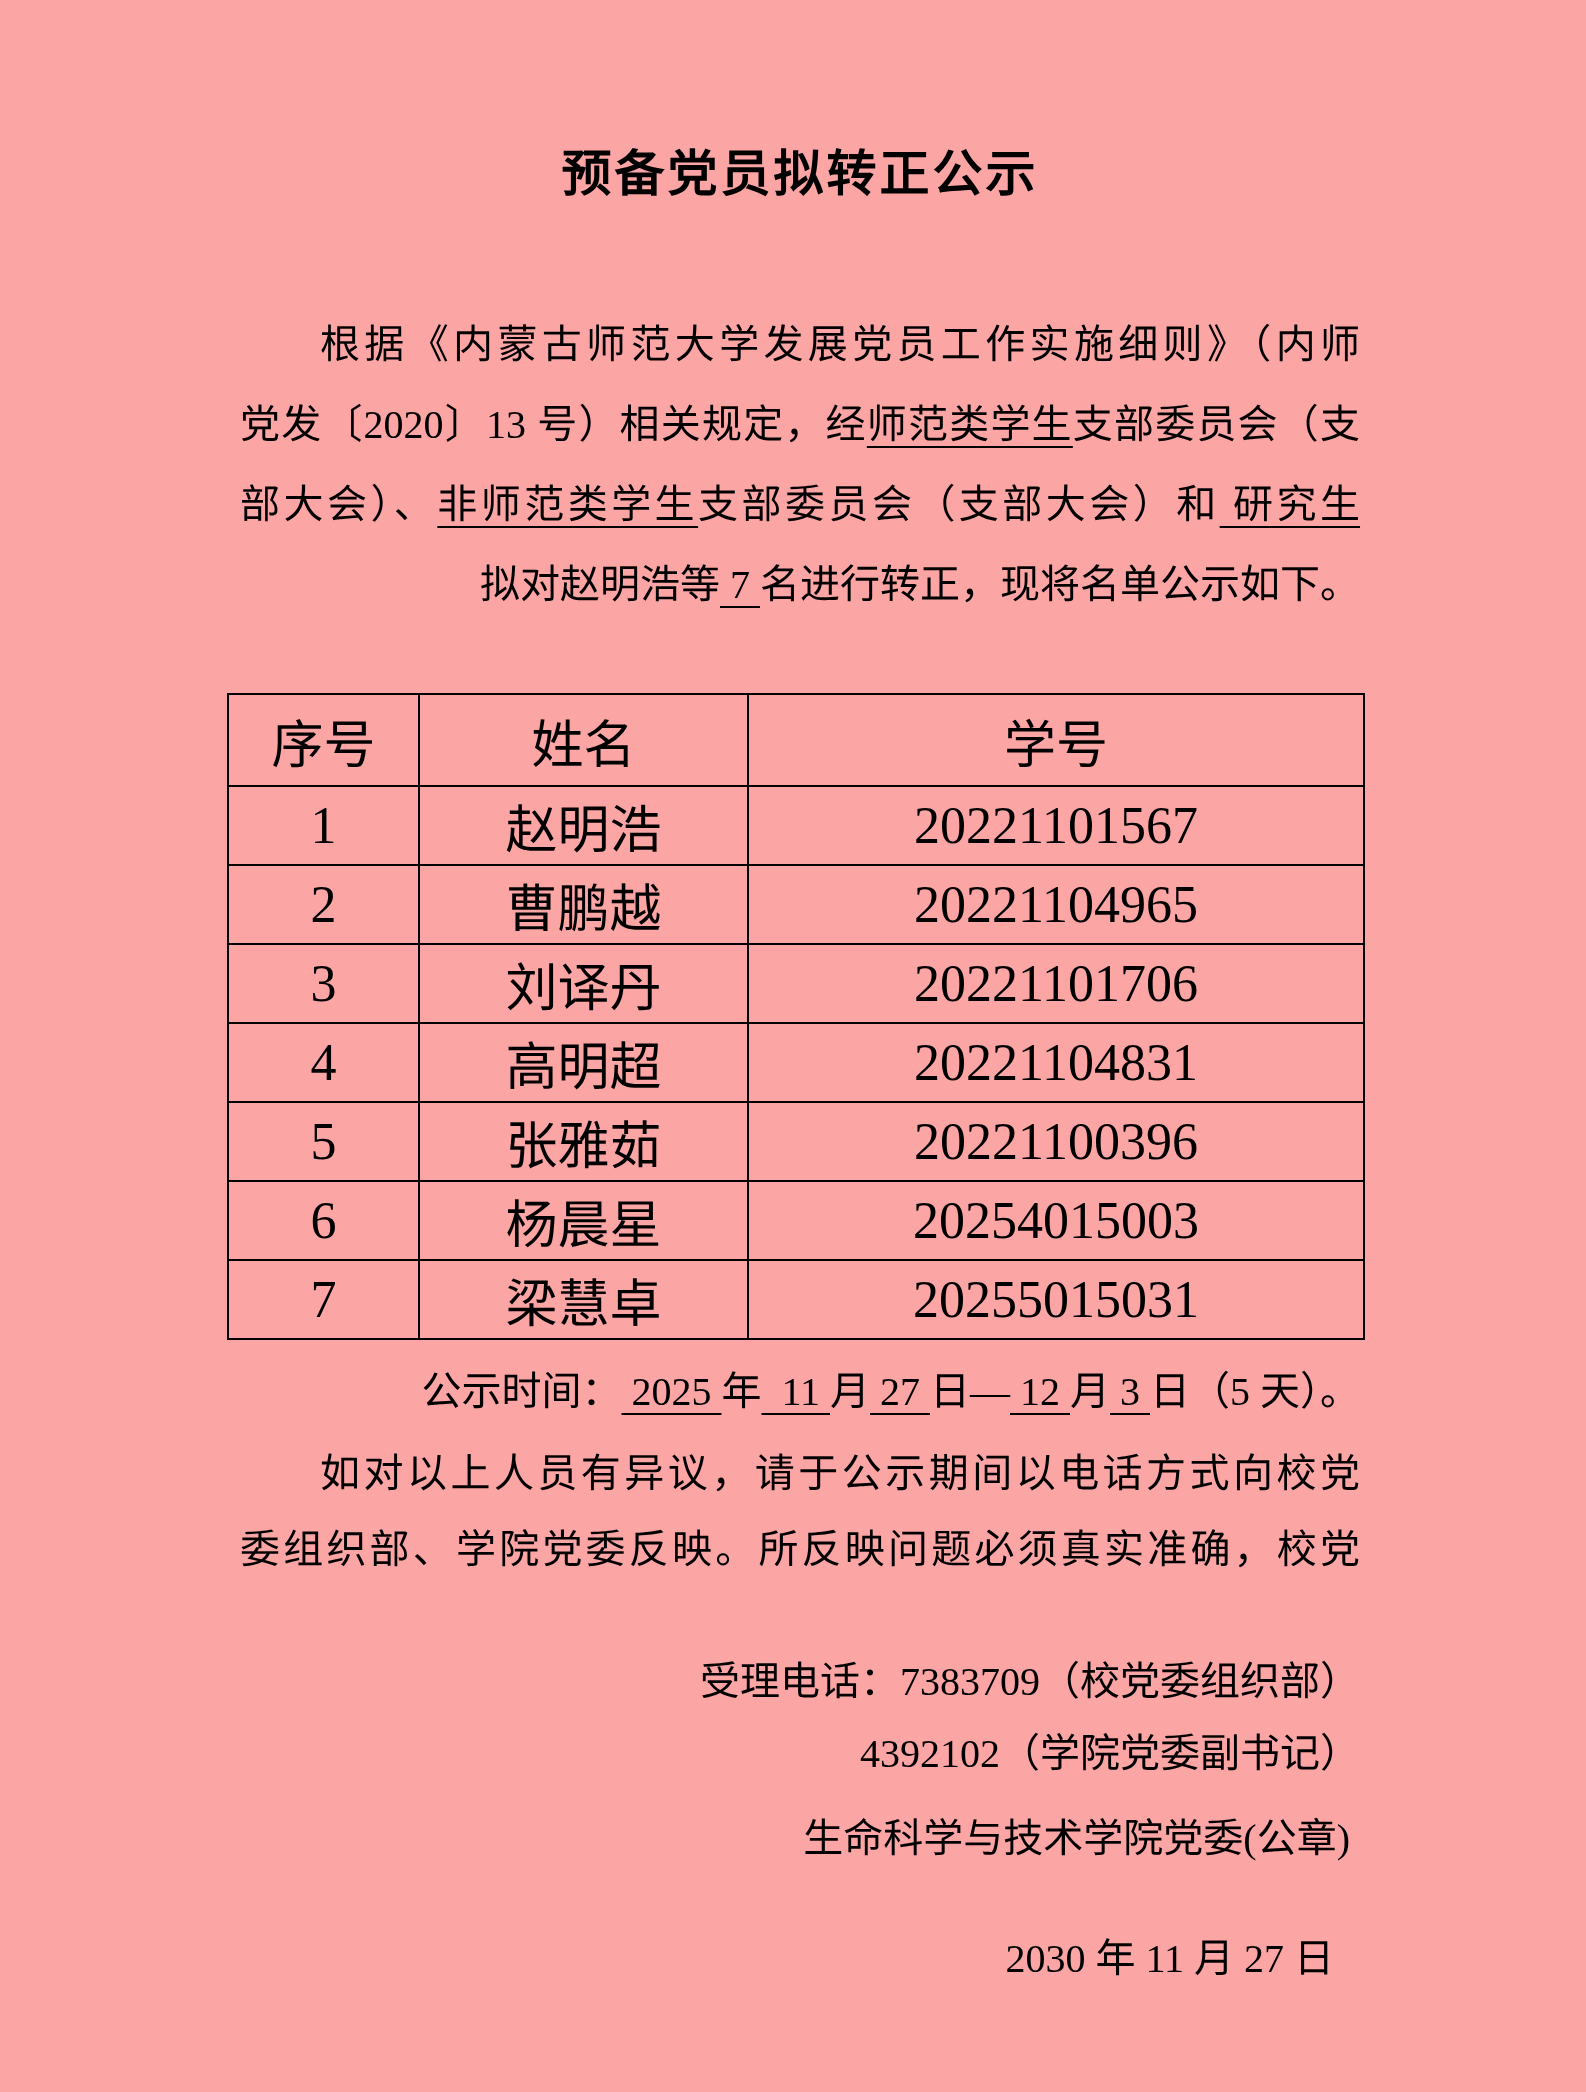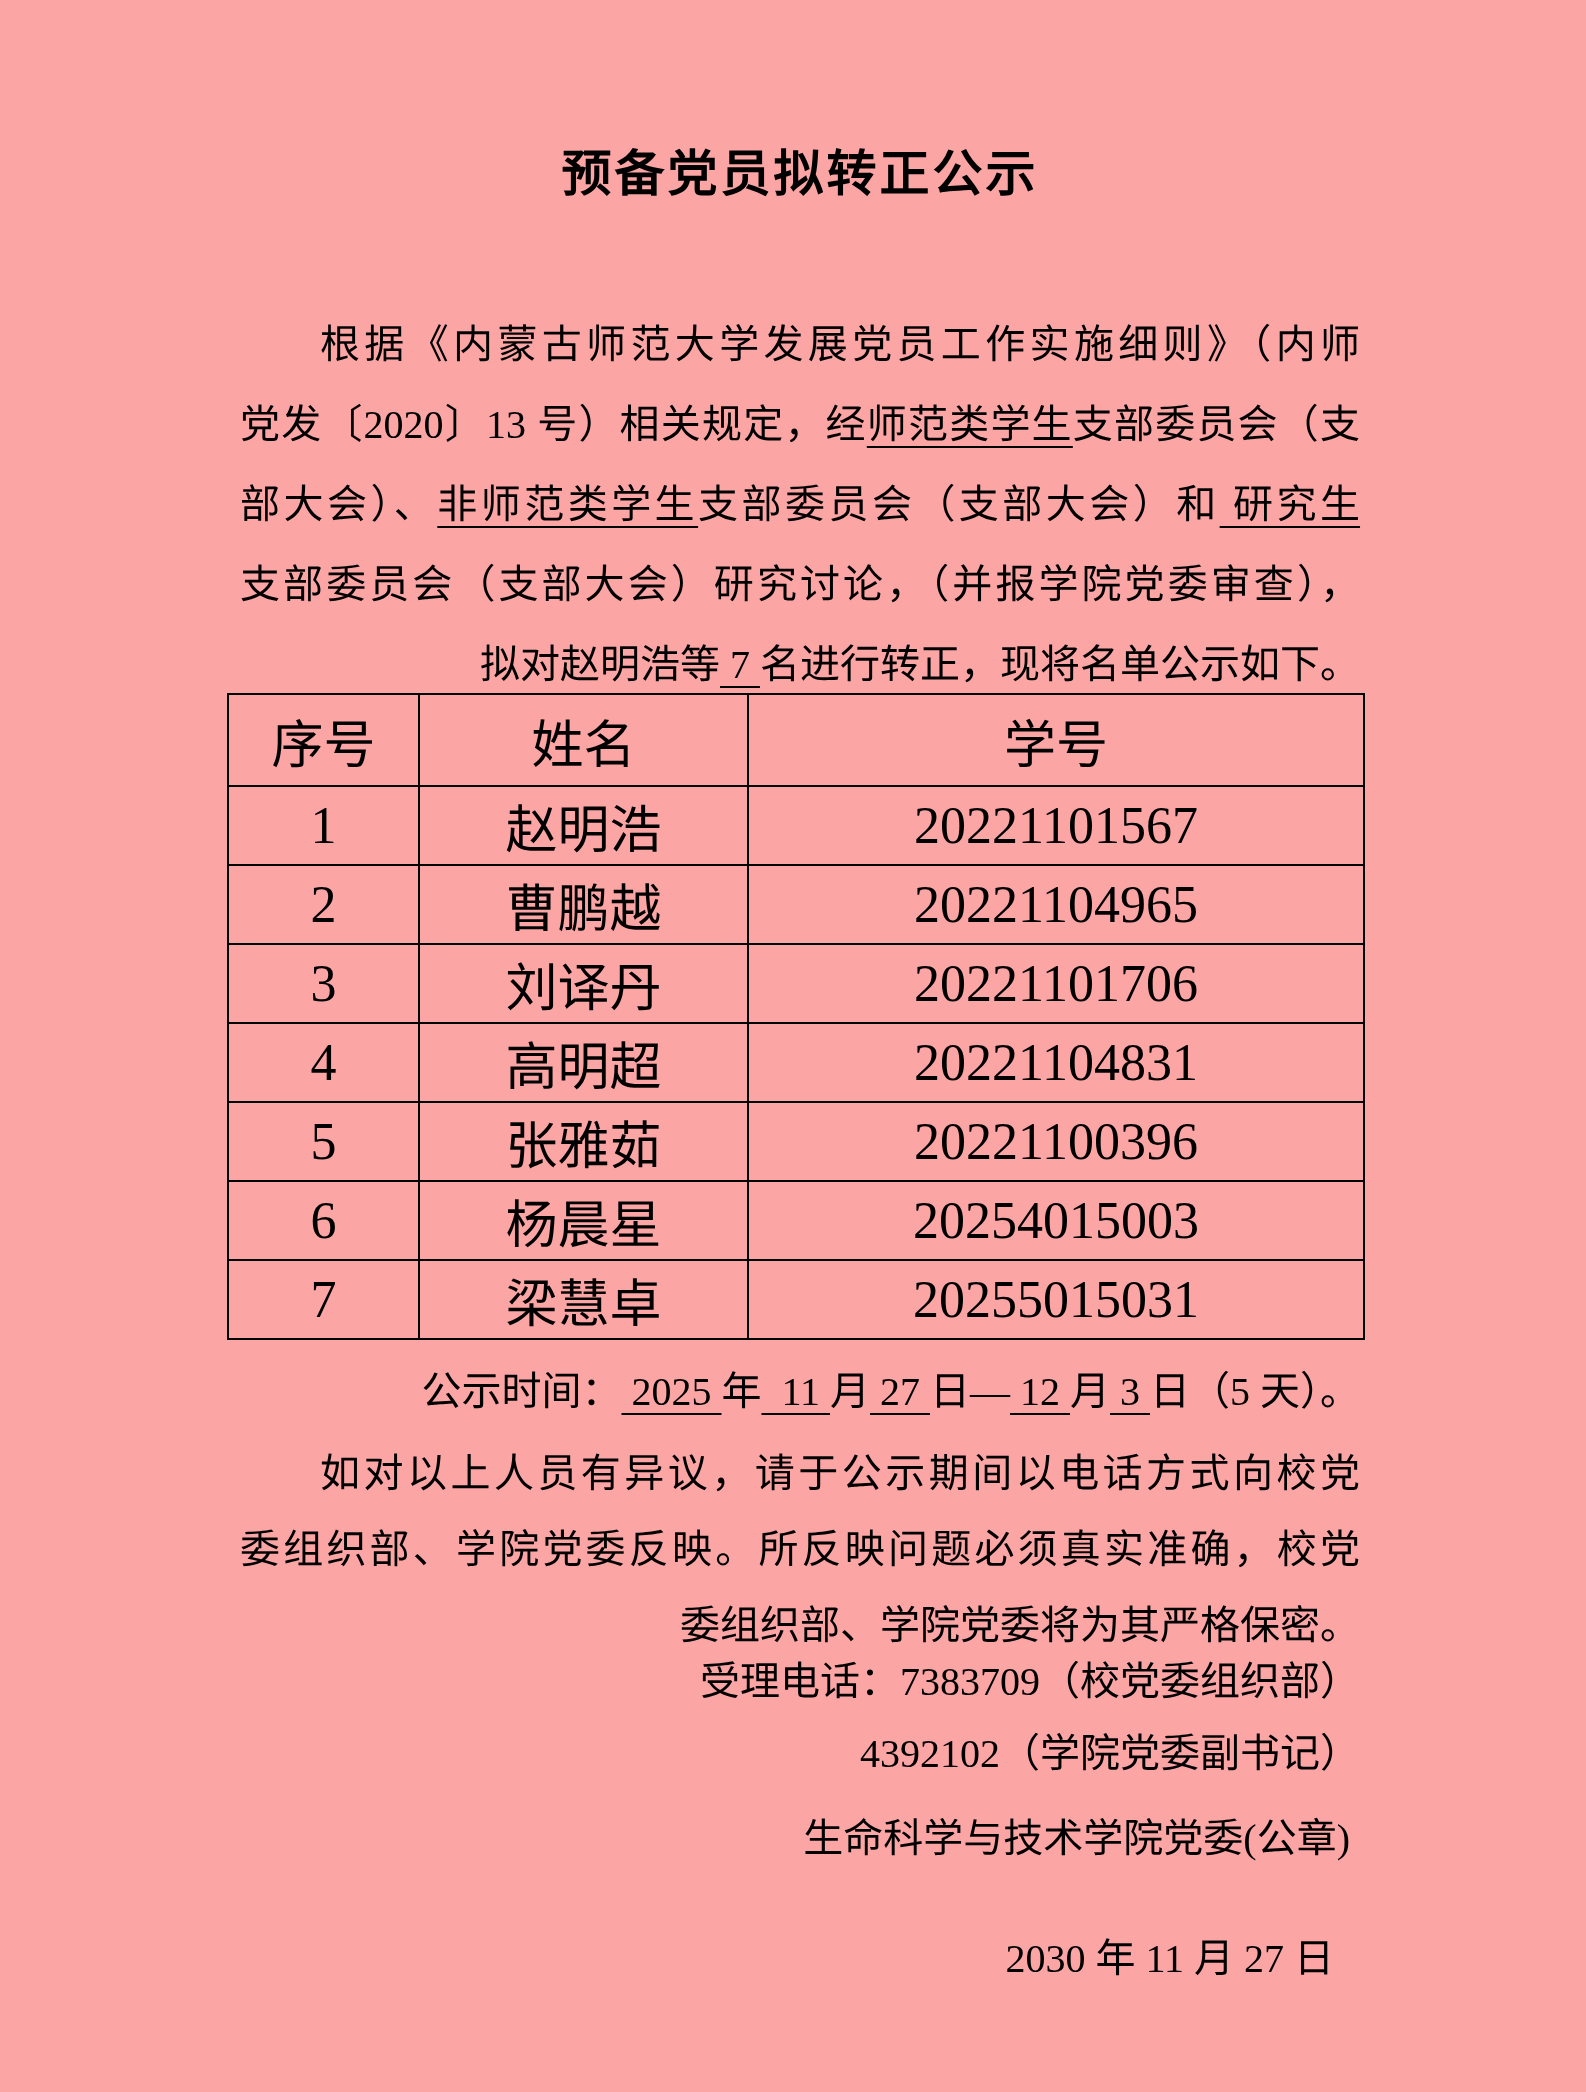--- a/index.html
+++ b/index.html
@@ -68,21 +68,20 @@
 <body>
 
 <div class="page">
 
   <h1 class="title">预备党员拟转正公示</h1>
 
   <div class="block para1">
     <div class="line justify indent"><span>根据《内蒙古师范大学发展党员工作实施细则》（内师</span></div>
     <div class="line justify"><span>党发〔2020〕13 号）相关规定，经</span><span class="u">师范类学生</span><span>支部委员会（支</span></div>
     <div class="line justify"><span>部大会）、</span><span class="u">非师范类学生</span><span>支部委员会（支部大会）和</span><span class="u"> 研究生</span></div>
-    <div class="line justify"><span>支部委员会（支部大会）研究讨论，（并报学院党委审查），</span></div>
     <div class="line"><span>拟对赵明浩等</span><span class="u"> 7 </span><span>名进行转正，现将名单公示如下。</span></div>
   </div>
 
   <table class="roster">
     <colgroup>
       <col style="width:191px">
         <col style="width:329px">
         <col style="width:616px">
     </colgroup>
     <thead>
@@ -131,21 +130,20 @@
     </tbody>
   </table>
 
   <div class="block pub">
     <div class="line pub-line"><span>公示时间：</span><span class="u"> 2025 </span><span>年</span><span class="u">  11 </span><span>月</span><span class="u"> 27 </span><span>日—</span><span class="u"> 12 </span><span>月</span><span class="u"> 3 </span><span>日（5 天）。</span></div>
   </div>
 
   <div class="block para2">
     <div class="line justify indent"><span>如对以上人员有异议，请于公示期间以电话方式向校党</span></div>
     <div class="line justify"><span>委组织部、学院党委反映。所反映问题必须真实准确，校党</span></div>
-    <div class="line"><span>委组织部、学院党委将为其严格保密。</span></div>
   </div>
 
   <div class="block phone1">
     <div class="line indent"><span>受理电话：7383709（校党委组织部）</span></div>
   </div>
 
   <div class="block phone2">
     <div class="line"><span>4392102（学院党委副书记）</span></div>
   </div>
 

